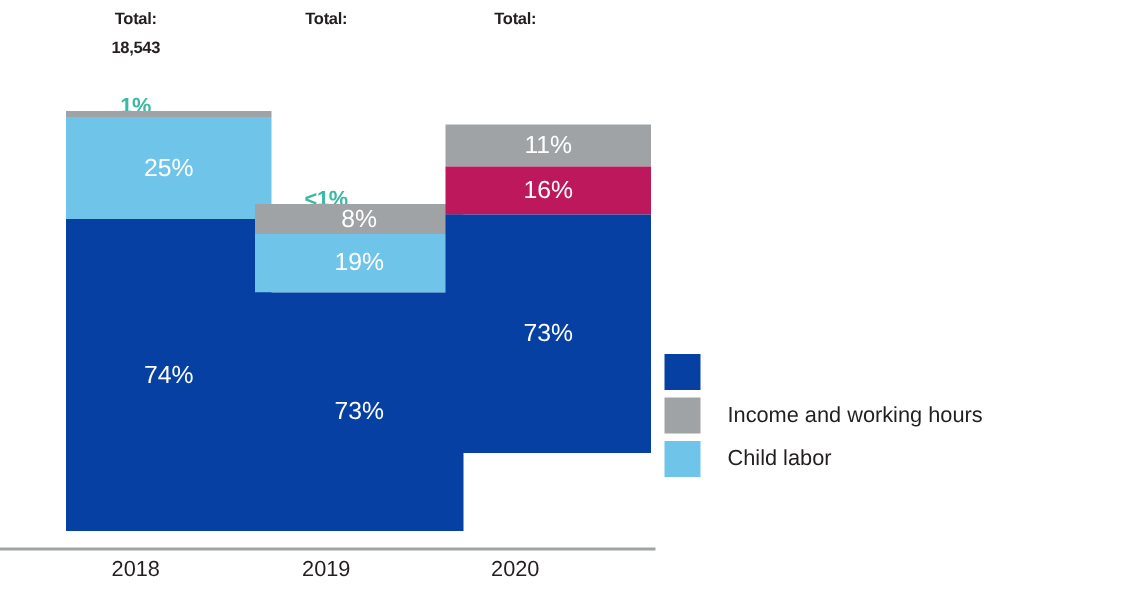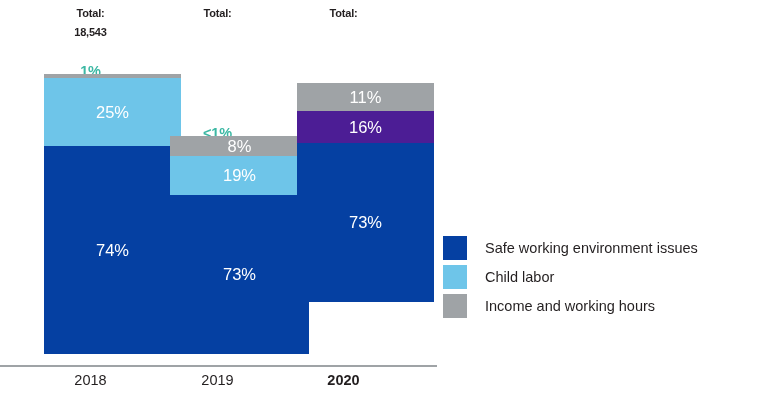--- a/index.html
+++ b/index.html
@@ -80,21 +80,21 @@
     background: #9fa3a6;
   }
   .axis-tick-label {
     position: absolute;
     top: 373px;
     text-align: center;
     color: #231f20;
     font-size: 14.5px;
     line-height: 1;
   }
-  .axis-tick-label.is-bold { font-weight: bold; }
+  .axis-tick-label.is-bold { font-weight: normal; }
 
   
   #legend {
     position: absolute;
     left: 443px;
     top: 236px;
   }
   .legend-row {
     position: relative;
     height: 29px;
@@ -155,42 +155,41 @@
     </div>
     <div class="seg" style="top:59px; height:159px; background:#0540a2;">
       <span class="seg-label">73%</span>
     </div>
   </div>
 
   <div class="bar" style="left:297px; width:93px; height:271px;">
     <div class="seg" style="top:0px; height:28px; background:#9fa3a6;">
       <span class="seg-label">11%</span>
     </div>
-    <div class="seg" style="top:28px; height:32px; background:#4c1d95;">
+    <div class="seg" style="top:28px; height:32px; background:#be185d;">
       <span class="seg-label">16%</span>
     </div>
     <div class="seg" style="top:60px; height:159px; background:#0540a2;">
       <span class="seg-label">73%</span>
     </div>
   </div>
 
   <div id="axis-line"></div>
 
   <div class="axis-tick-label" style="left:44px; width:93px;">2018</div>
   <div class="axis-tick-label" style="left:170px; width:95px;">2019</div>
   <div class="axis-tick-label is-bold" style="left:297px; width:93px;">2020</div>
 
   <div id="legend">
     <div class="legend-row">
       <span class="legend-swatch" style="background:#0540a2;"></span>
-      <span class="legend-text">Safe working environment issues</span>
+    </div>
+    <div class="legend-row">
+      <span class="legend-swatch" style="background:#9fa3a6;"></span>
+      <span class="legend-text">Income and working hours</span>
     </div>
     <div class="legend-row">
       <span class="legend-swatch" style="background:#6ec5e9;"></span>
       <span class="legend-text">Child labor</span>
-    </div>
-    <div class="legend-row">
-      <span class="legend-swatch" style="background:#9fa3a6;"></span>
-      <span class="legend-text">Income and working hours</span>
     </div>
   </div>
 
 </div>
 
 </body></html>

